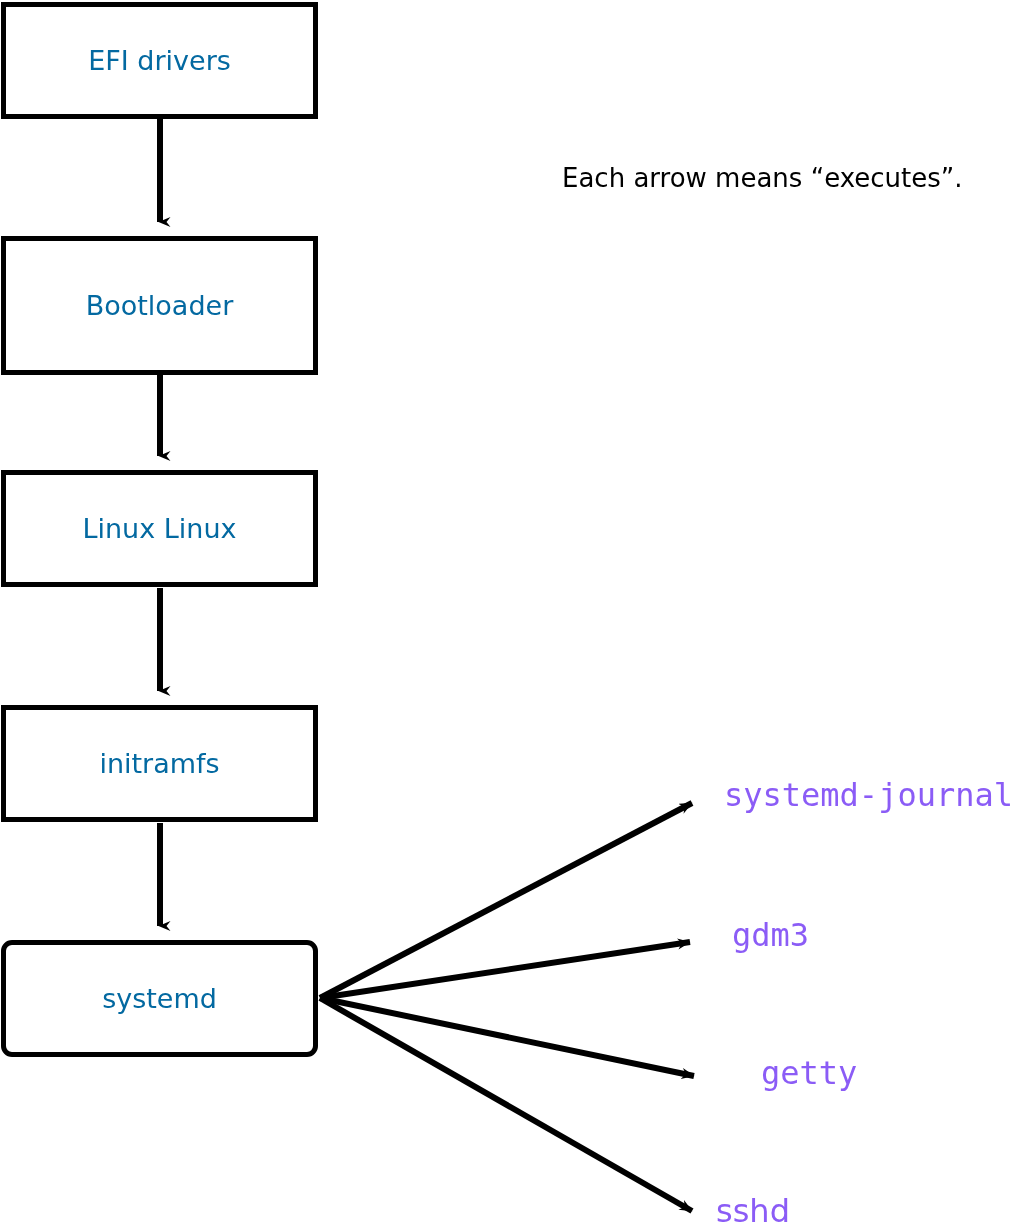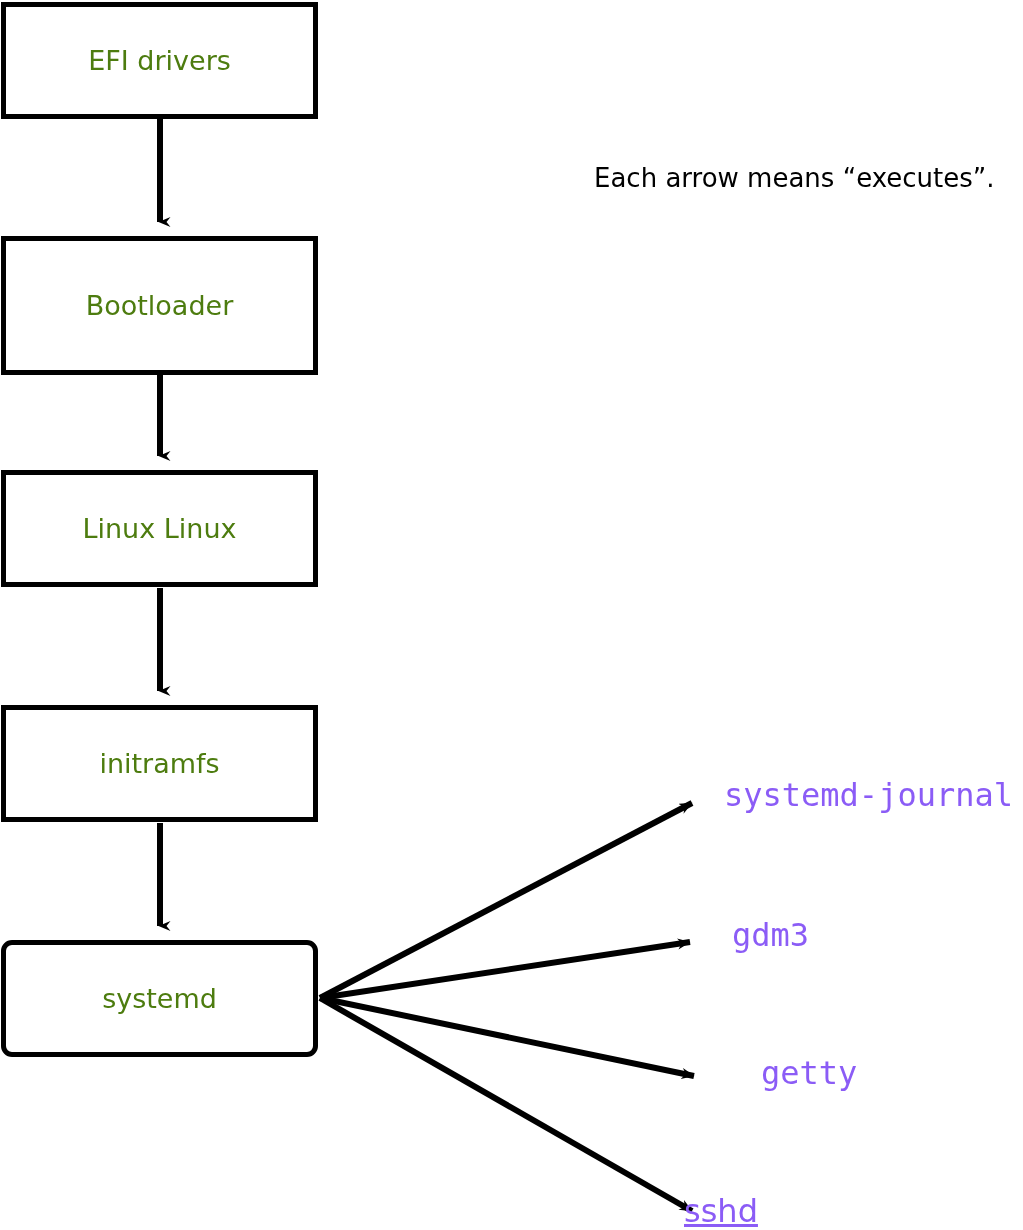--- a/index.html
+++ b/index.html
@@ -25,21 +25,21 @@
     border: 5px solid #000000;
     background: #ffffff;
     display: flex;
     align-items: center;
     justify-content: center;
   }
   .node-label {
     font-family: "DejaVu Sans", sans-serif;
     font-size: 27px;
     line-height: 1;
-    color: #4d7c0f;
+    color: #0369a1;
     white-space: nowrap;
   }
   .caption {
     position: absolute;
     font-family: "DejaVu Sans", sans-serif;
     font-size: 26px;
     line-height: 1;
     color: #000000;
     white-space: nowrap;
   }
@@ -118,23 +118,23 @@
   </div>
 
   <div class="node-box" style="left:1px; top:705px; width:317px; height:117px;">
     <span class="node-label">initramfs</span>
   </div>
 
   <div class="node-box" style="left:1px; top:940px; width:317px; height:117px;border-radius:11px;">
     <span class="node-label">systemd</span>
   </div>
 
-  <div class="caption" style="left:562px; top:165px;margin-left:32px;">Each arrow means “executes”.</div>
+  <div class="caption" style="left:562px; top:165px;">Each arrow means “executes”.</div>
 
   <div class="proc-label" style="left:724px; top:779px;">systemd-journal</div>
 
   <div class="proc-label" style="left:724px; top:919px;margin-left:8px;">gdm3</div>
 
   <div class="proc-label" style="left:761px; top:1057px;text-align:center;">getty</div>
 
-  <div class="proc-label sans" style="left:684px; top:1195px;text-decoration:underline;">sshd</div>
+  <div class="proc-label sans" style="left:716px; top:1195px;">sshd</div>
 
 </div>
 
 </body></html>

